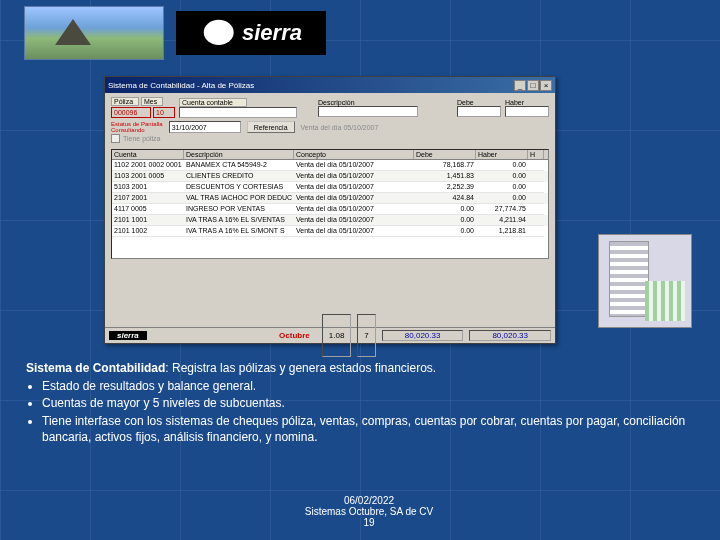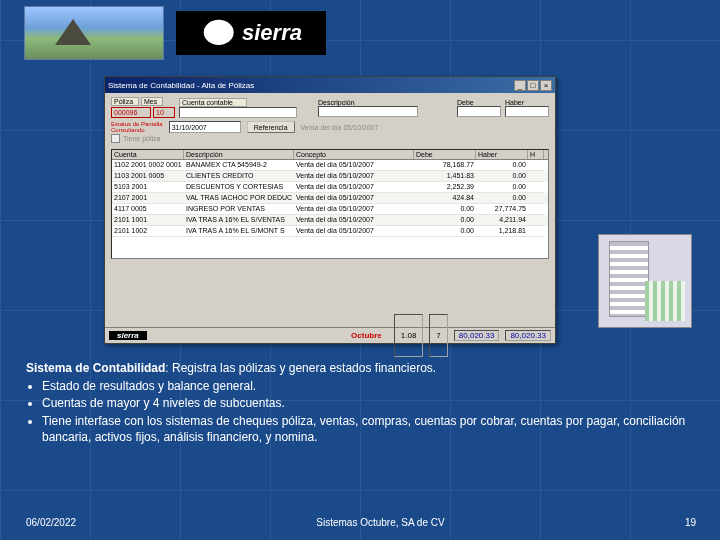--- a/index.html
+++ b/index.html
@@ -61,43 +61,43 @@
   .grid-head div { border-right:1px solid #a0a0a0; padding:1px 2px; font-size:7px; }
   .grid-row div { border-bottom:1px solid #e5e5e5; padding:0 2px; font-size:7px; line-height:10px; white-space:nowrap; overflow:hidden; }
   .grid-row .num { text-align:right; }
   .row-alt { background:#f4f4f0; }
 
   .status-bar { position:absolute; left:0; right:0; bottom:0; height:16px; background:#d4d0c8;
     border-top:1px solid #808080; display:flex; align-items:center; font-size:8px; padding:0 4px; gap:6px; }
   .status-bar .brand { background:#000; color:#fff; padding:0 8px; font: italic bold 8px Arial; }
   .status-bar .month { color:#c00; font-weight:bold; margin-left:auto; margin-right:6px; }
   .status-bar .pg { border:1px inset #a0a0a0; padding:16px 6px; }
-  .status-bar .total { border:1px inset #a0a0a0; padding:0 4px; color:#00a;text-align:center; }
+  .status-bar .total { border:1px inset #a0a0a0; padding:0 22px; color:#00a;text-align:center; }
 
   
   .building-img {
     position:absolute; right:28px; top:234px; width:94px; height:94px;
     background:#d8d8e6; border:1px solid #888; display:flex; align-items:flex-end; justify-content:center;
   }
   .building-img::before { content:""; position:absolute; left:10px; top:6px; width:38px; height:74px;
     background:#fff; border:1px solid #999;
     background-image: repeating-linear-gradient(#c0c0cc 0 4px, #fff 4px 8px); }
   .building-img::after { content:""; position:absolute; right:6px; bottom:6px; width:40px; height:40px;
     background:#eaf4ea;
     background-image: repeating-linear-gradient(90deg,#a0d0a0 0 4px, #eaf4ea 4px 8px),
                       repeating-linear-gradient(#a0d0a0 0 4px, #eaf4ea 4px 8px); }
 
   
   .desc { position:absolute; left:26px; top:360px; right:16px; font-size:12px; line-height:1.35; }
   .desc b { font-weight:bold; }
   .desc ul { list-style: disc; padding-left:16px; margin-top:2px; }
   .desc li { margin-bottom:1px; }
 
-  .footer { position:absolute; left:26px; right:24px; bottom:12px; display:flex;
-    font-size:10px; align-items:center; }
+  .footer { position:absolute; left:42px; right:24px; bottom:12px; display:flex;
+    font-size:10px; align-items:center;flex-direction:column; }
   .footer .date { flex:0 0 auto; }
   .footer .company { flex:1; text-align:center; }
   .footer .page { flex:0 0 auto; }
 </style>
 </head>
 <body>
 
 <div class="top-bar">
   <div class="logo-img"></div>
   <div class="sierra-logo">
@@ -243,21 +243,21 @@
 </div>
 
 <div class="building-img"></div>
 
 <div class="desc">
   <p>
     <b>Sistema de Contabilidad</b><span>:  Registra las  pólizas y genera estados financieros.</span>
   </p>
   <ul id="bullets">
       <li>Estado de resultados y balance general.</li>
-      <li>Cuentas de mayor y 4 niveles de subcuentas.</li>
+      <li>Cuentas de mayor y 5 niveles de subcuentas.</li>
       <li>Tiene interfase con los sistemas de cheques póliza, ventas, compras, cuentas por cobrar, cuentas por pagar, conciliación bancaria, activos fijos, análisis financiero, y nomina.</li>
     </ul>
 </div>
 
 <div class="footer">
   <span class="date">06/02/2022</span>
   <span class="company">Sistemas Octubre, SA de CV</span>
   <span class="page">19</span>
 </div>
 

